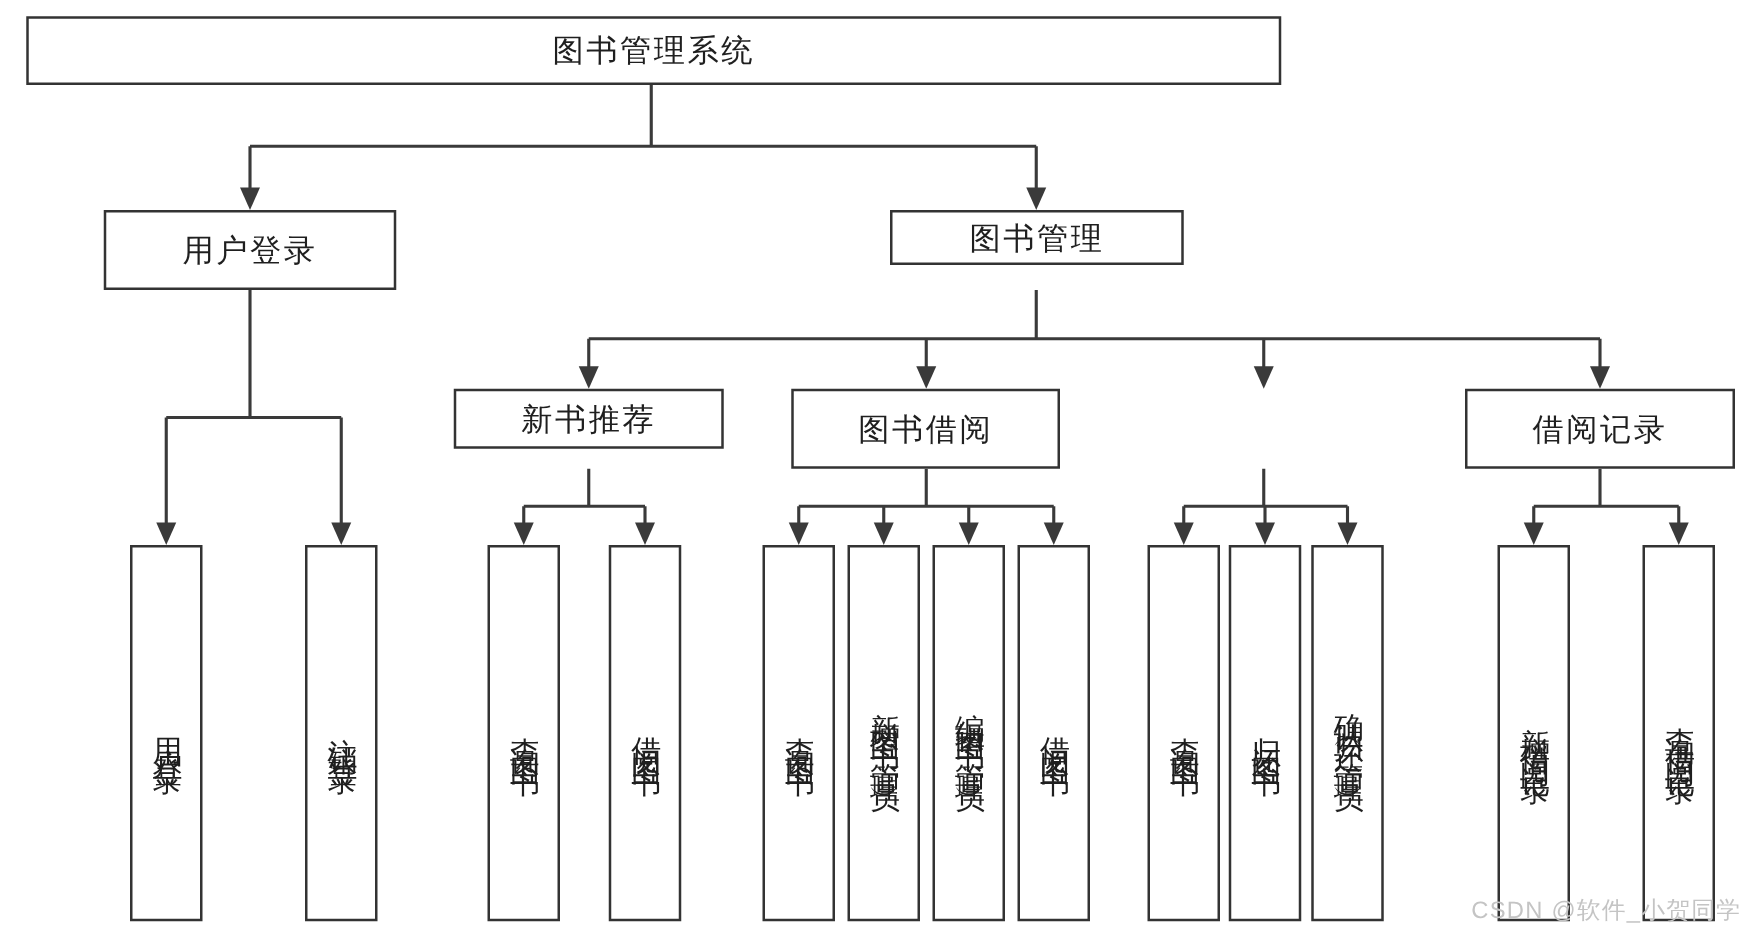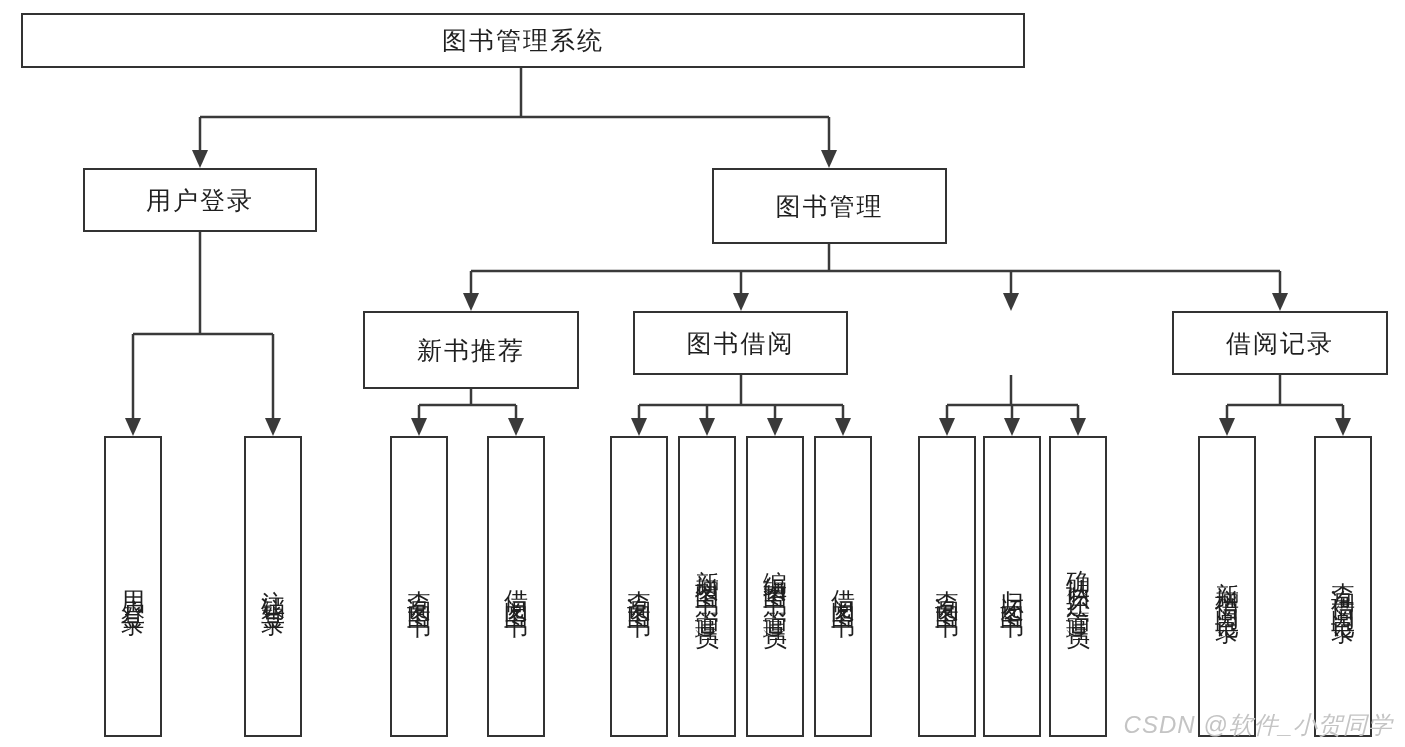--- a/index.html
+++ b/index.html
@@ -13,22 +13,22 @@
   .node{
     position:absolute;box-sizing:border-box;border:2.5px solid #333333;background:#ffffff;
     display:flex;align-items:center;justify-content:center;color:#1f1f1f;
   }
   .node.h{font-size:25px;letter-spacing:2px;white-space:nowrap;text-align:right;}
   .node.v{
     writing-mode:vertical-rl;font-size:24px;letter-spacing:8px;line-height:1;
     text-align:center;
   }
   .watermark{
-    position:absolute;right:12px;bottom:6px;font-size:24px;color:#c4c4c4;
-    letter-spacing:1px;white-space:nowrap;font-style:italic;
+    position:absolute;right:12px;bottom:6px;font-size:19px;color:#c4c4c4;
+    letter-spacing:1px;white-space:nowrap;
   }
 </style>
 </head>
 <body>
 
 <div class="canvas">
 
   <svg class="wires" viewBox="0 0 1405 747">
     <g>
       <path d="M521 68 V117"></path>
@@ -94,23 +94,23 @@
       <path d="M1227 405 V419"></path>
         <polygon points="1219,418 1235,418 1227,436"></polygon>
       <path d="M1343 405 V419"></path>
         <polygon points="1335,418 1351,418 1343,436"></polygon>
     </g>
   </svg>
 
   <div class="node h" style="left:21px;top:13px;width:1004px;height:55px">图书管理系统</div>
 
   <div class="node h" style="left:83px;top:168px;width:234px;height:64px">用户登录</div>
-  <div class="node h" style="left:712px;top:168px;width:235px;height:76px">图书管理</div>
+  <div class="node h" style="left:712px;top:168px;width:235px;height:44px">图书管理</div>
 
-  <div class="node h" style="left:363px;top:311px;width:216px;height:78px">新书推荐</div>
+  <div class="node h" style="left:363px;top:311px;width:216px;height:48px">新书推荐</div>
   <div class="node h" style="left:633px;top:311px;width:215px;height:64px">图书借阅</div>
   <div class="node h" style="left:1172px;top:311px;width:216px;height:64px">借阅记录</div>
 
   <div class="node v" style="left:104px;top:436px;width:58px;height:301px">用户登录</div>
   <div class="node v" style="left:244px;top:436px;width:58px;height:301px">注销登录</div>
 
   <div class="node v" style="left:390px;top:436px;width:58px;height:301px">查询图书</div>
   <div class="node v" style="left:487px;top:436px;width:58px;height:301px">借阅图书</div>
 
   <div class="node v" style="left:610px;top:436px;width:58px;height:301px">查询图书</div>

